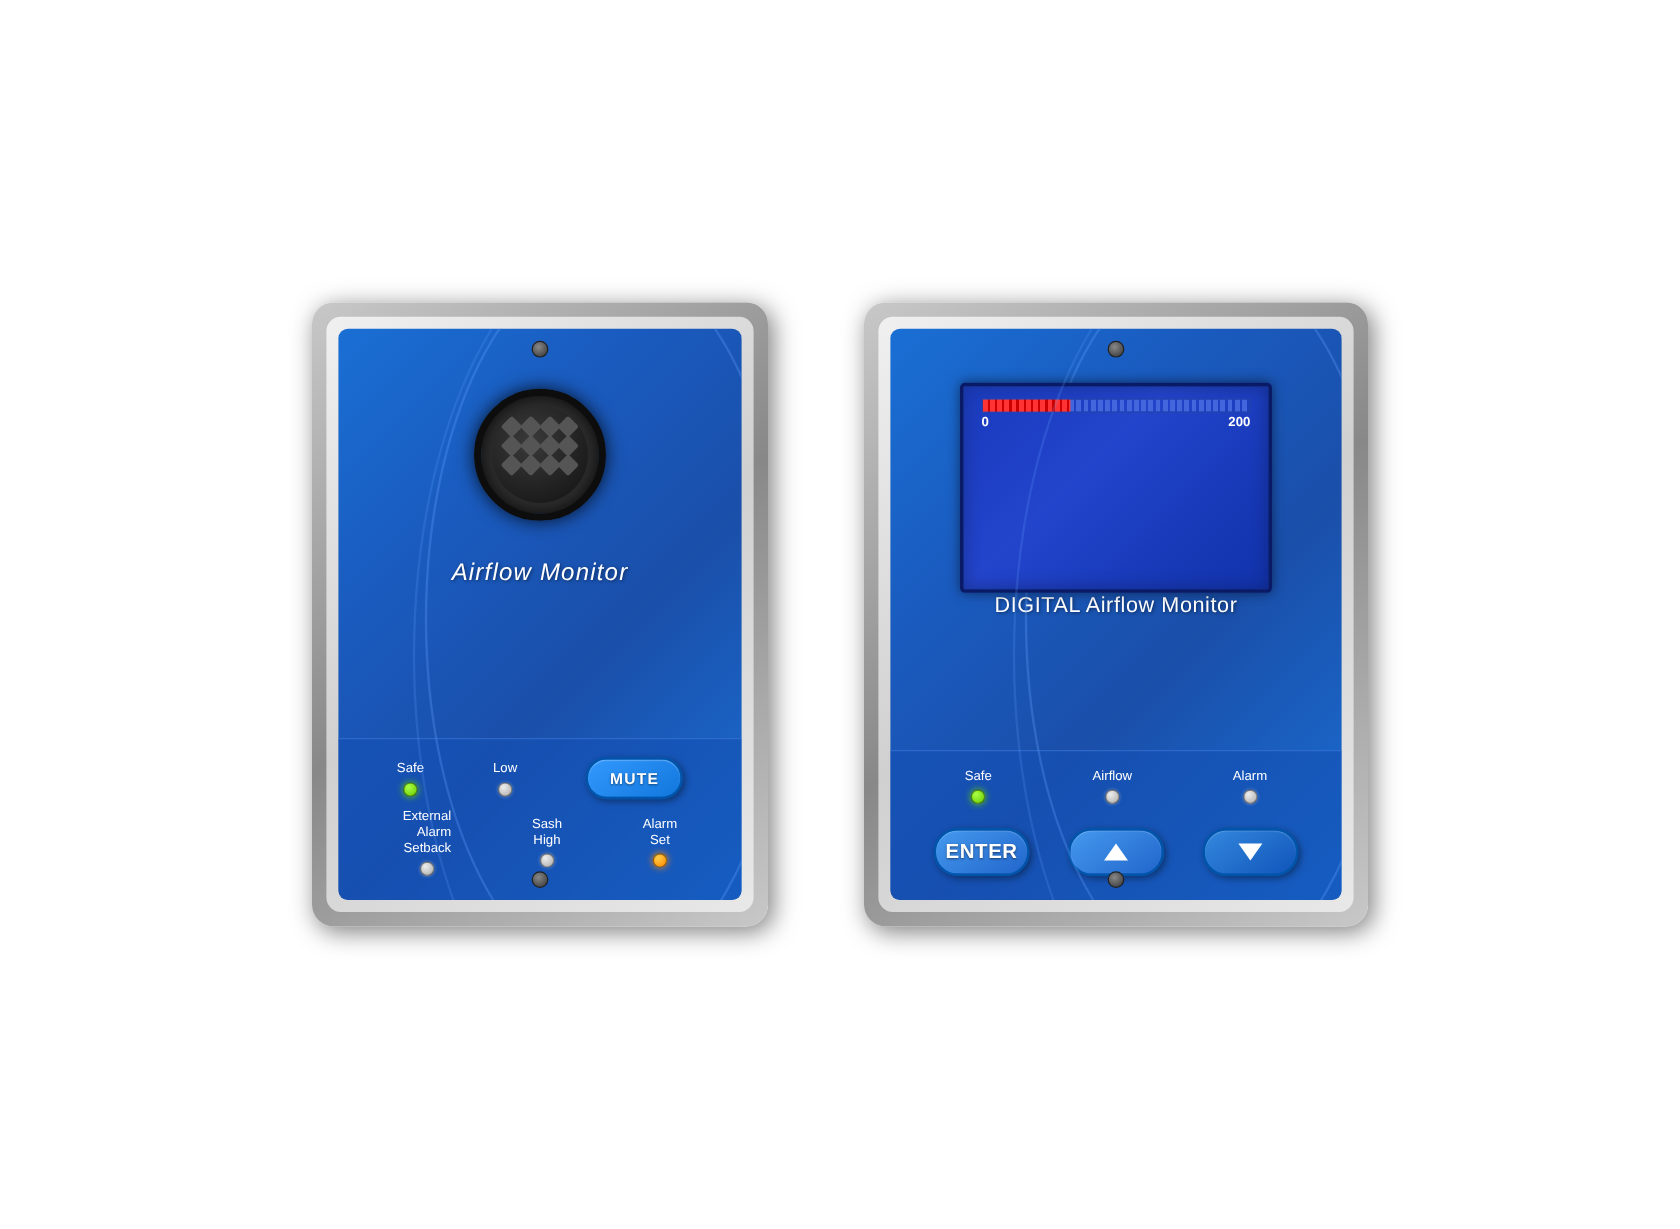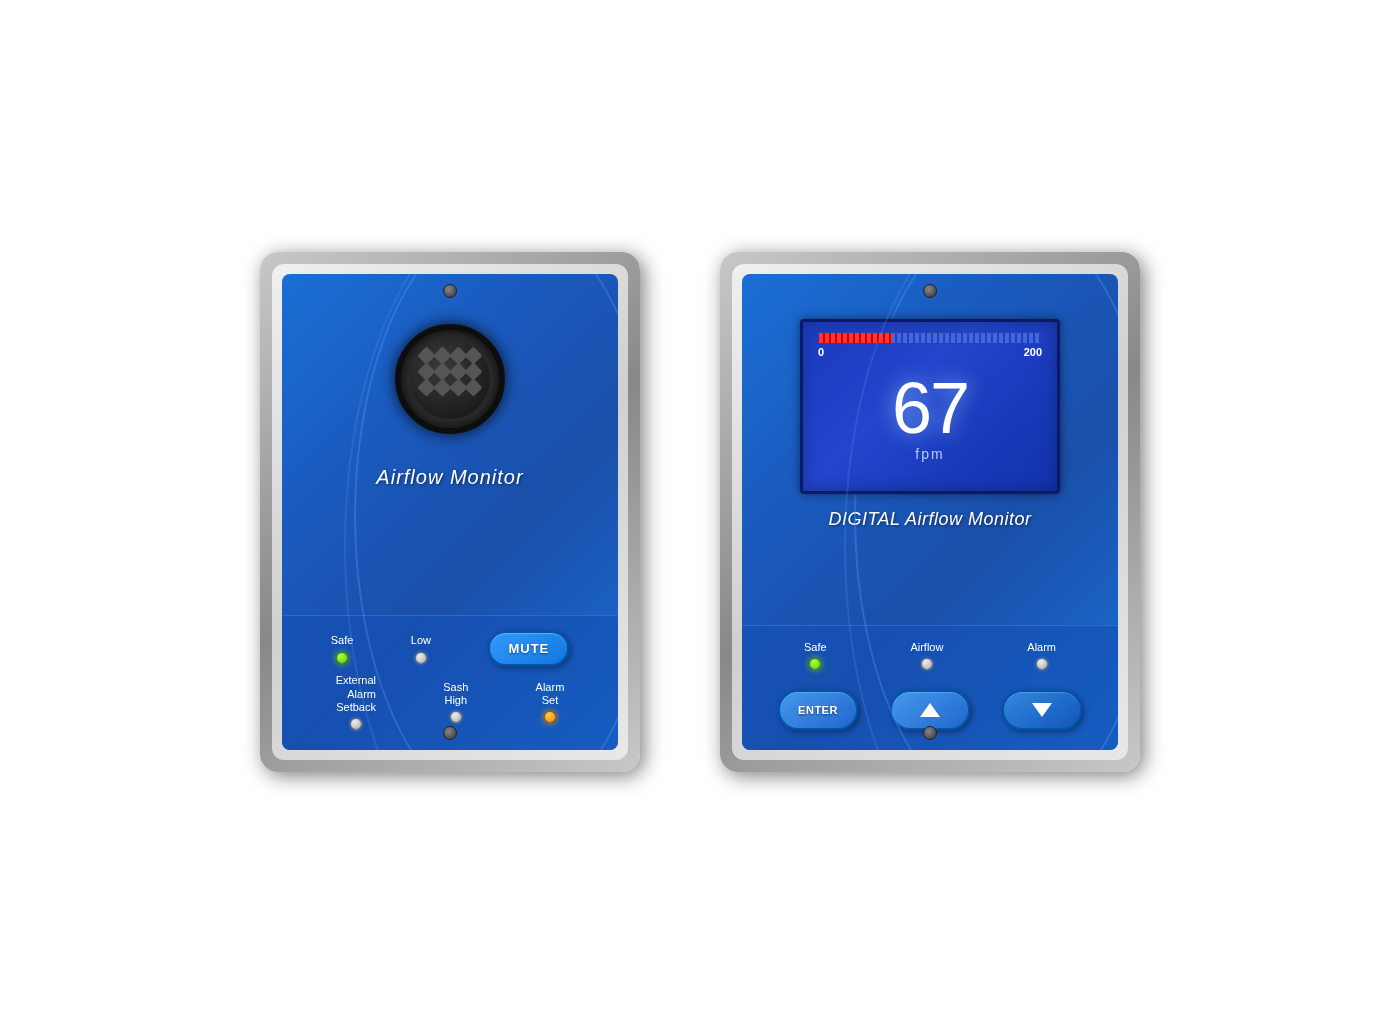--- a/index.html
+++ b/index.html
@@ -302,26 +302,24 @@
 
     .lcd-unit {
       color: rgba(200, 220, 255, 0.9);
       font-size: 14px;
       letter-spacing: 2px;
       margin-top: 2px;
     }
 
     
     .digital-title {
-      font-style: italic;
       color: white;
       font-size: 18px;
       font-weight: 300;
       letter-spacing: 0.5px;
-      margin-top: 15px;
       margin-bottom: auto;
       text-shadow: 1px 1px 3px rgba(0,0,0,0.5);
     }
 
     
     .indicator-panel-right {
       width: 100%;
       background: rgba(20, 80, 180, 0.6);
       border-top: 1px solid rgba(100, 160, 255, 0.3);
       padding: 15px 20px 20px;
@@ -352,21 +350,21 @@
       font-size: 14px;
       font-weight: bold;
       color: white;
       cursor: pointer;
       box-shadow: 2px 2px 6px rgba(0,0,0,0.4), inset 0 1px 1px rgba(255,255,255,0.2);
       text-shadow: 0 1px 2px rgba(0,0,0,0.5);
     }
 
     .control-btn-enter {
       background: linear-gradient(145deg, #4499ee, #2266cc);
-      font-size: 11px;
+      font-size: 17px;
       letter-spacing: 0.5px;
     }
 
     .control-btn-plus {
       background: linear-gradient(145deg, #4499ee, #2266cc);
     }
 
     .control-btn-minus {
       background: linear-gradient(145deg, #3388dd, #1155bb);
     }
@@ -465,24 +463,20 @@
         <div class="progress-bar-container">
           <div class="progress-bar-track">
             <div class="progress-bar-fill" style="width: 33%;"></div>
           </div>
           <div class="progress-labels">
             <span class="progress-label">0</span>
             <span class="progress-label">200</span>
           </div>
         </div>
 
-        <div class="lcd-value">
-          <div class="lcd-number">67</div>
-          <div class="lcd-unit">fpm</div>
-        </div>
       </div>
 
       <div class="digital-title">DIGITAL Airflow Monitor</div>
 
       <div class="spacer"></div>
 
       <div class="indicator-panel-right">
 
         <div class="indicator-row-right">
           <div class="indicator-item">

